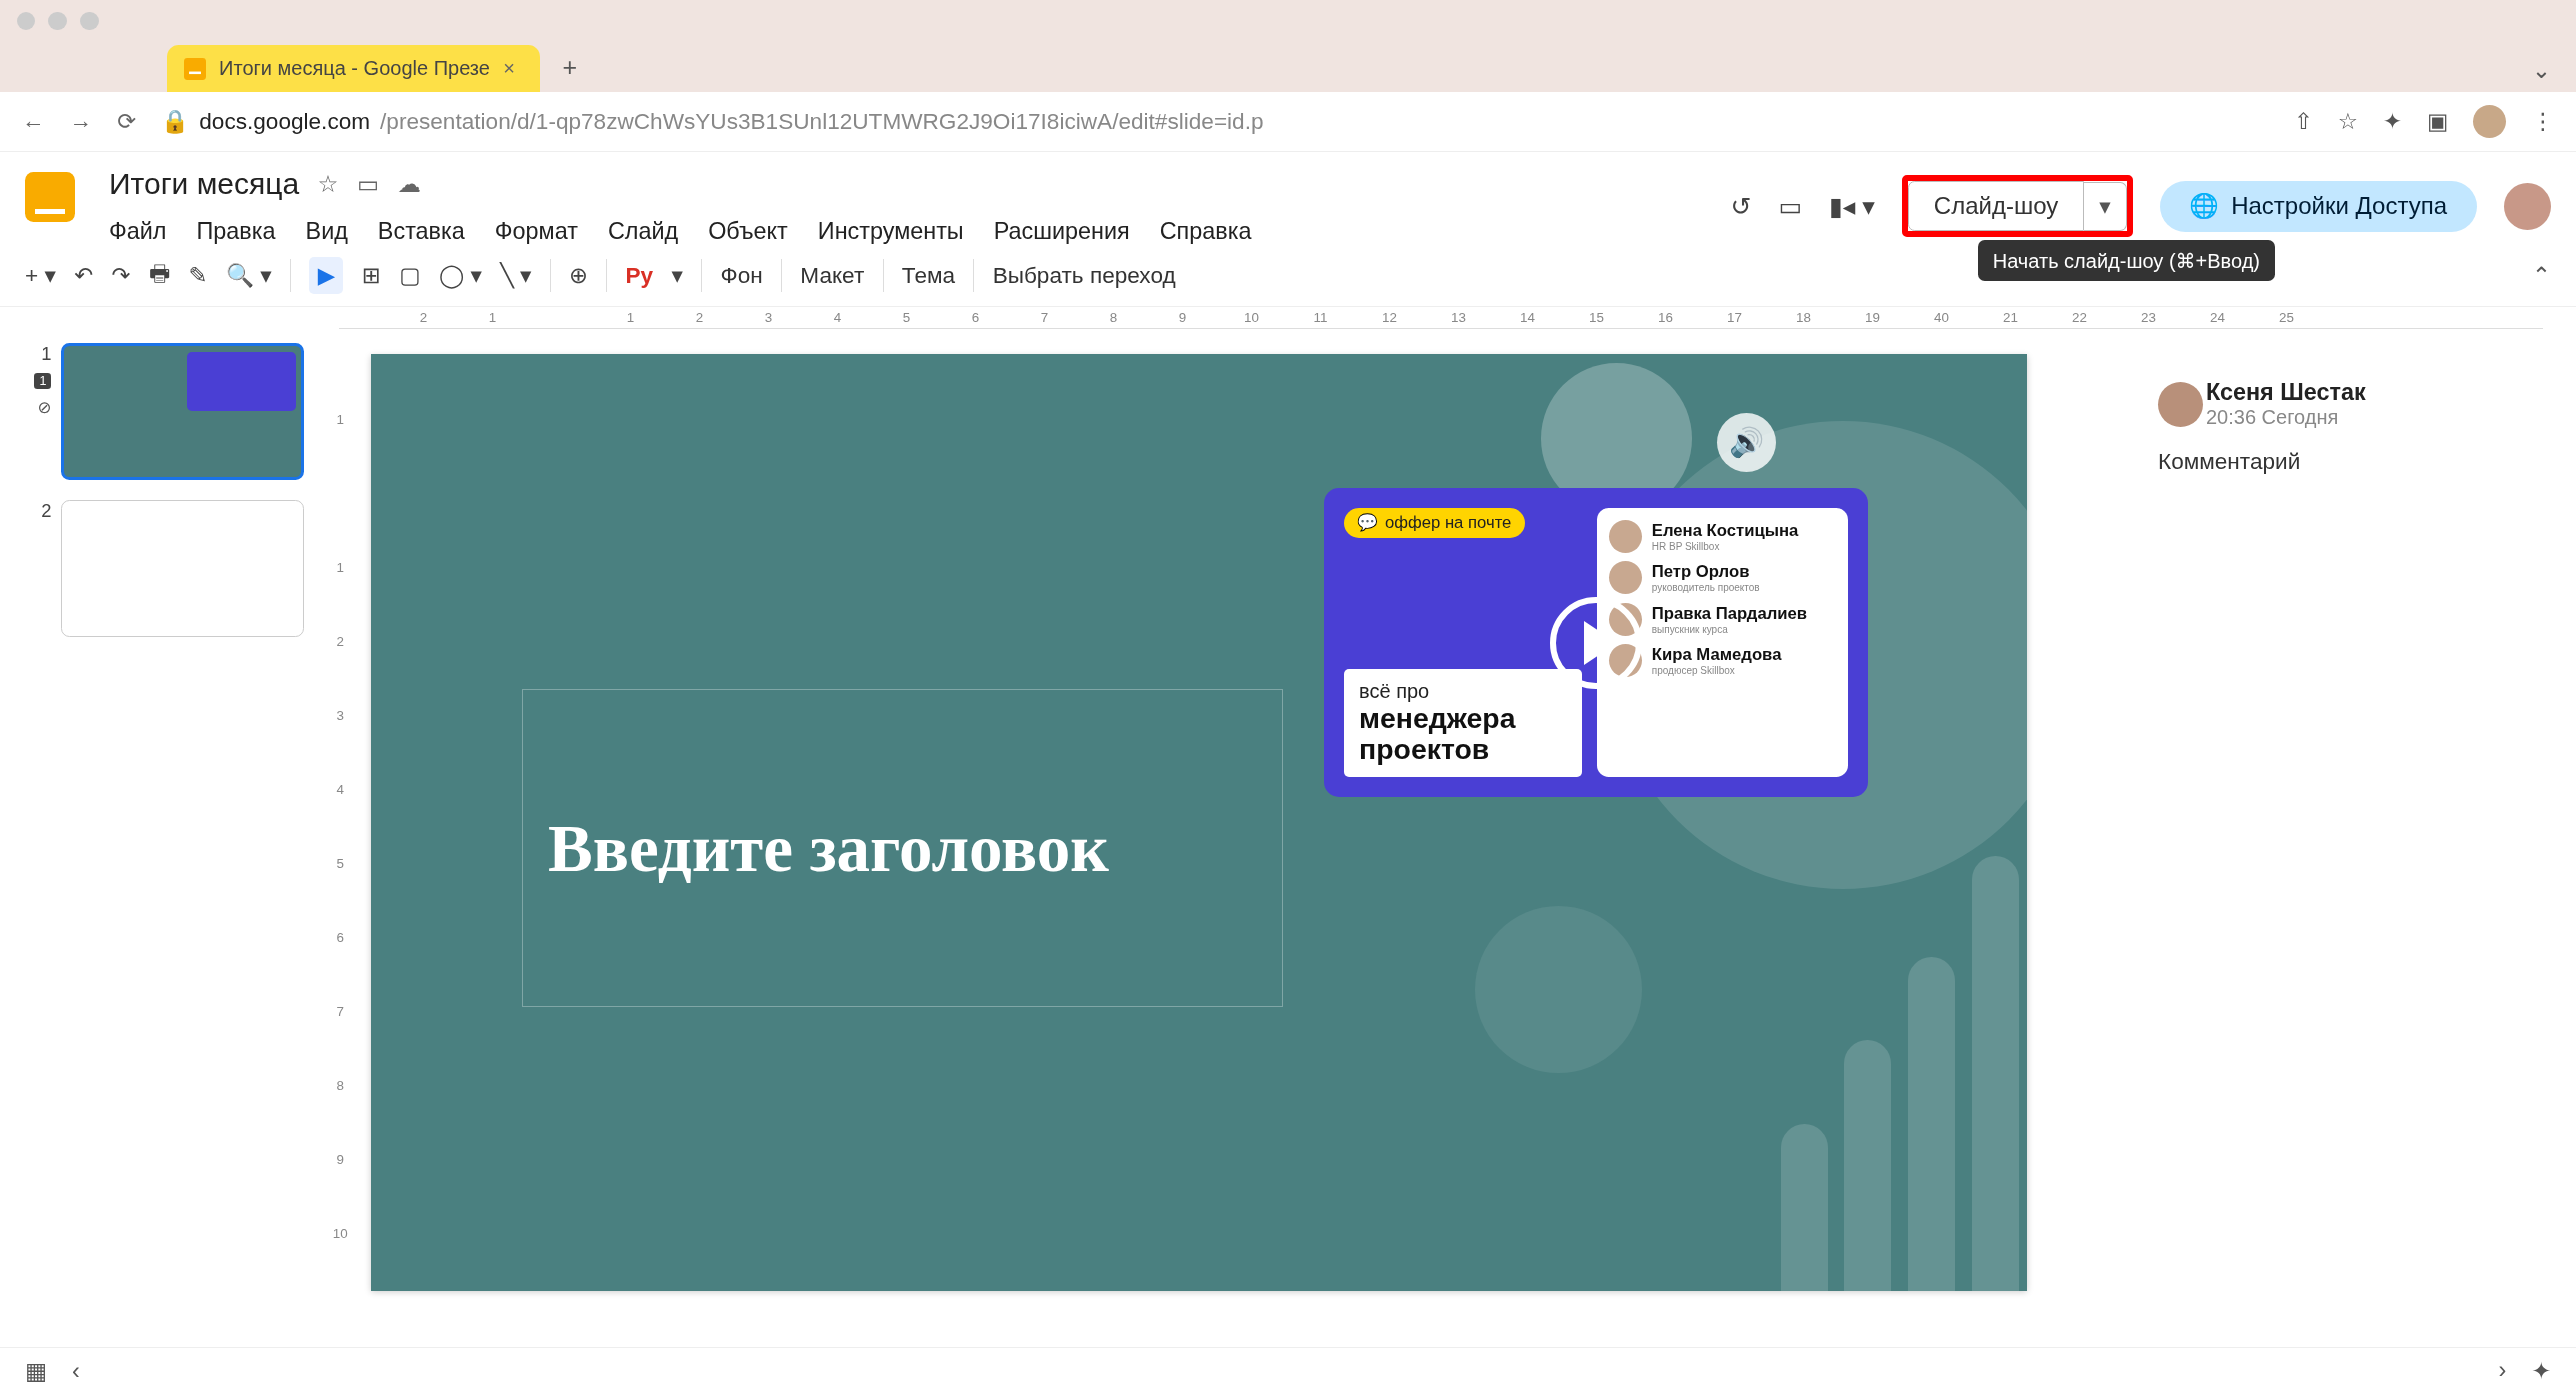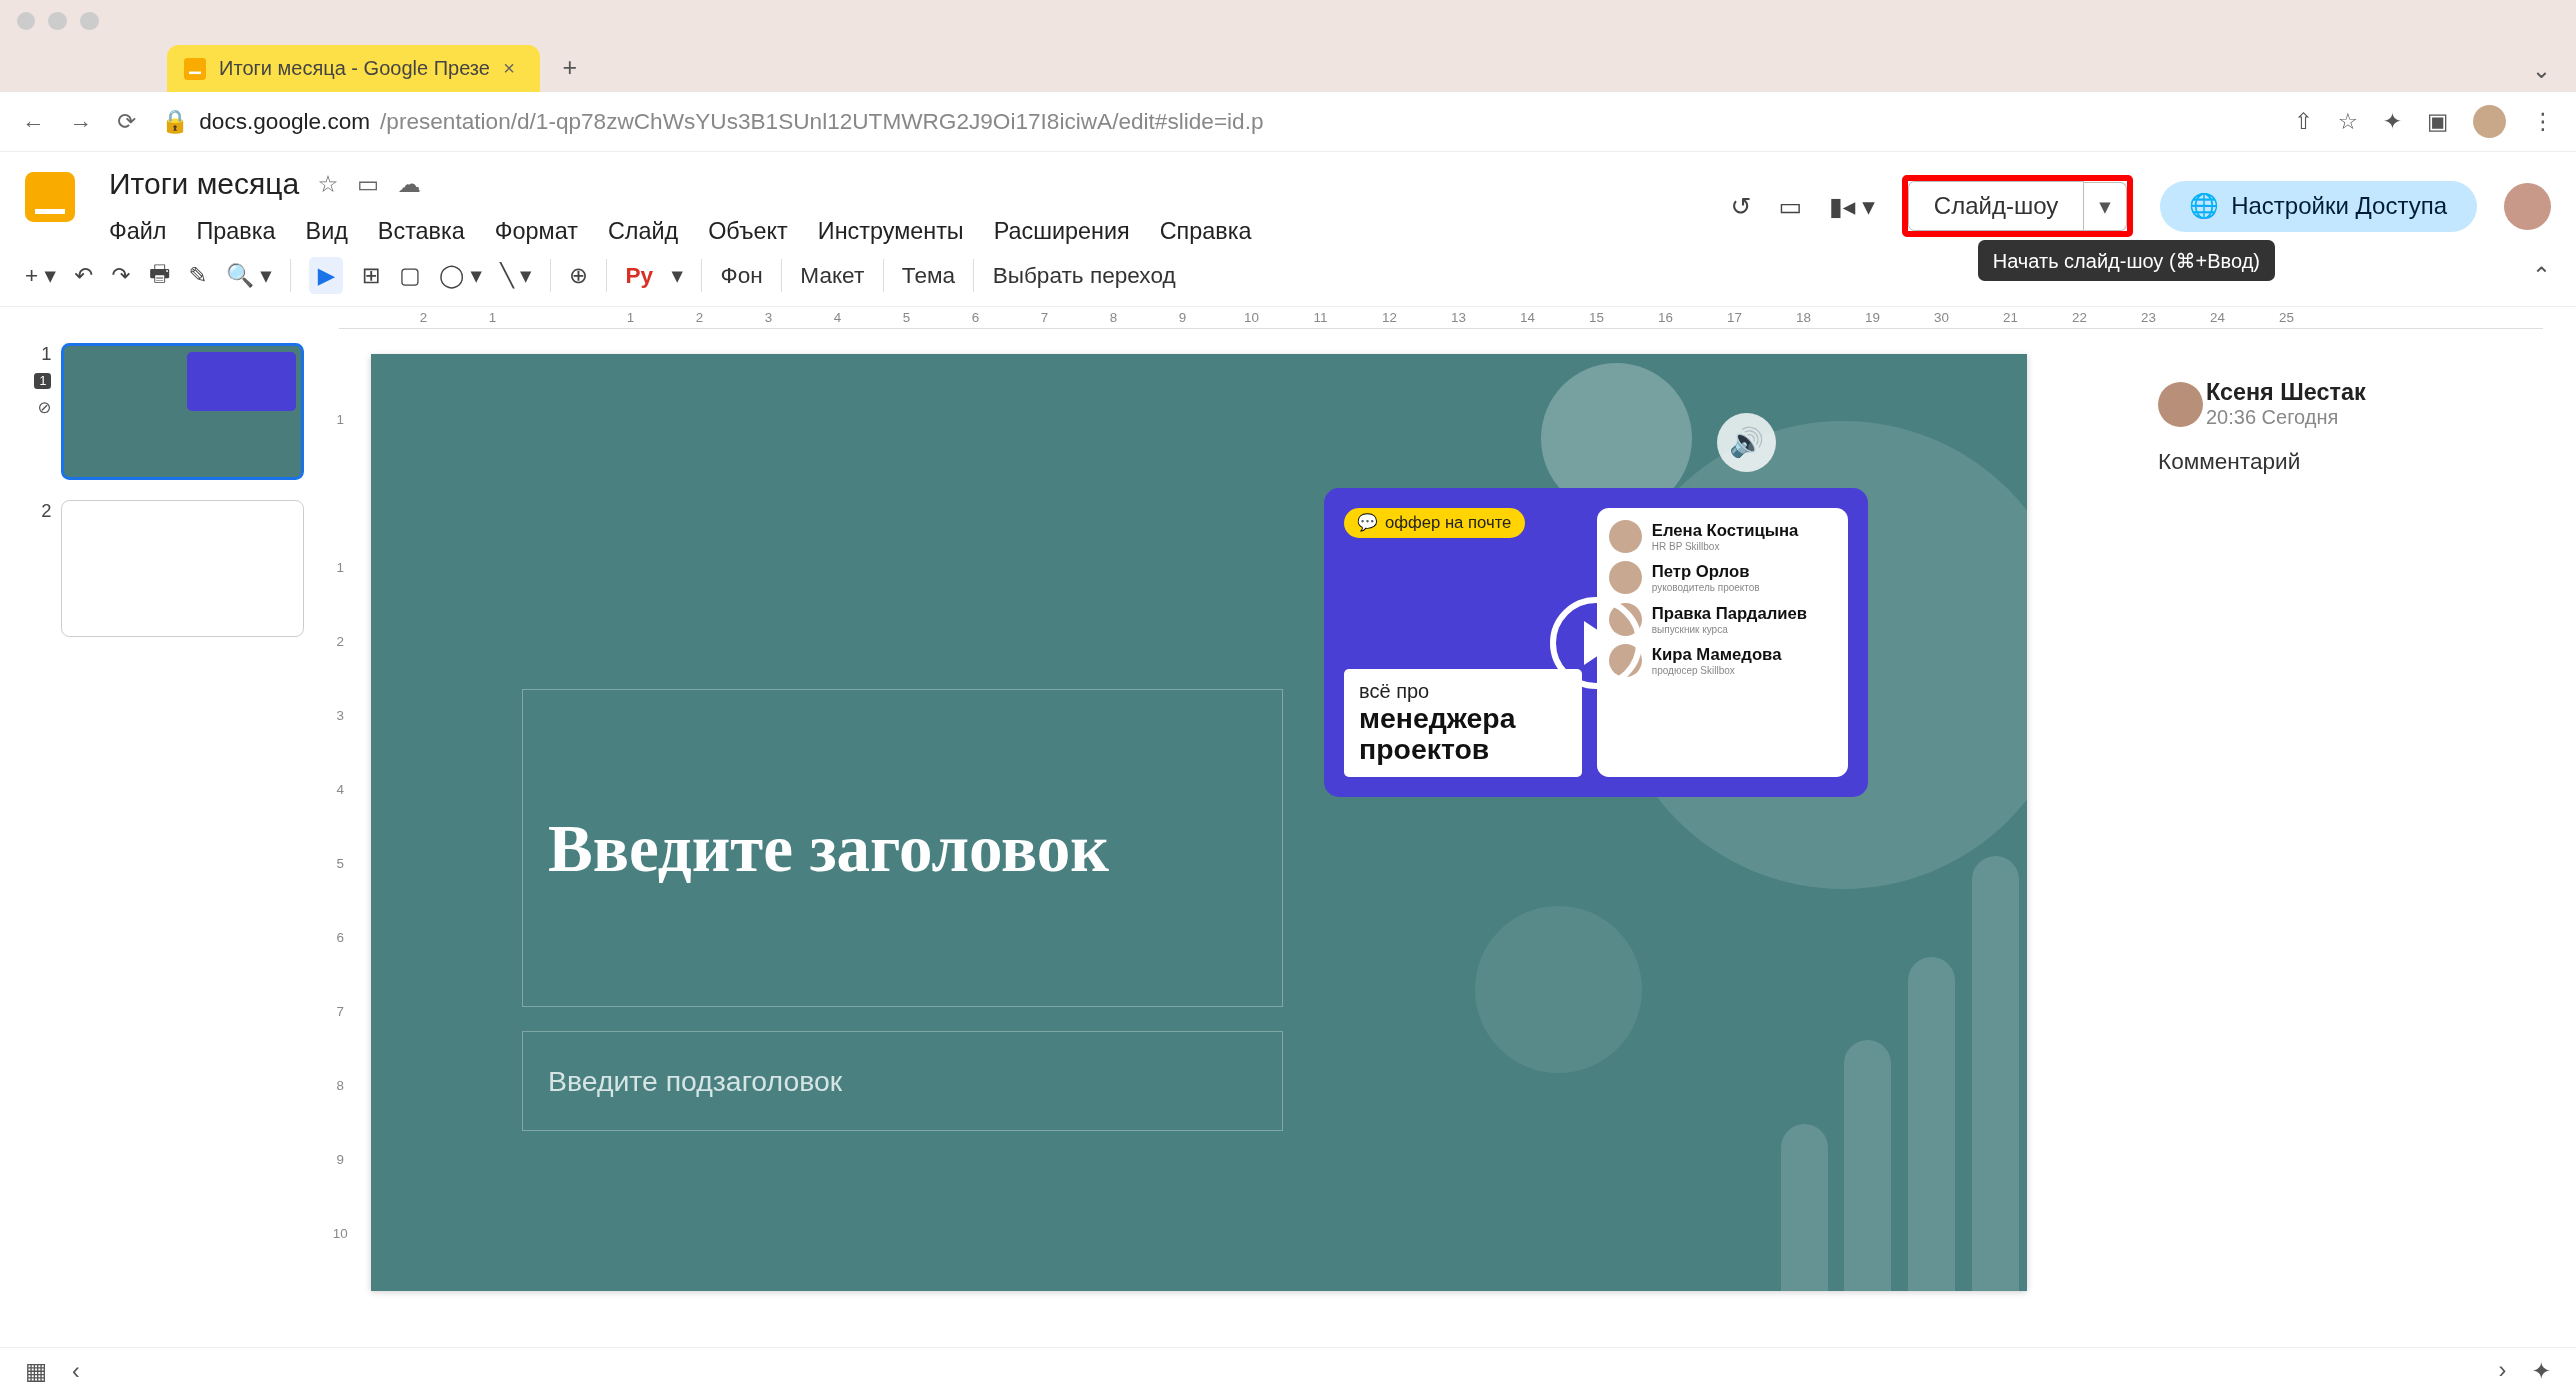--- a/index.html
+++ b/index.html
@@ -222,21 +222,21 @@
         <span>10</span>
         <span>11</span>
         <span>12</span>
         <span>13</span>
         <span>14</span>
         <span>15</span>
         <span>16</span>
         <span>17</span>
         <span>18</span>
         <span>19</span>
-        <span>30</span>
+        <span>40</span>
         <span>21</span>
         <span>22</span>
         <span>23</span>
         <span>24</span>
         <span>25</span>
     </div>
 
     <div class="main">
       <div class="sidebar">
         <div class="thumb-row">
@@ -327,23 +327,20 @@
                       <div class="prole">продюсер Skillbox</div>
                     </div>
                   </div>
               </div>
               <div class="play"></div>
             </div>
 
             <div class="title-box">
               <span>Введите заголовок</span>
             </div>
-            <div class="sub-box">
-              <span>Введите подзаголовок</span>
-            </div>
           </div>
         </div>
 
         <div class="comments-panel">
           <div class="cmt-hdr">
             <div class="cava"></div>
             <div>
               <div class="cname">Ксеня Шестак</div>
               <div class="ctime">20:36 Сегодня</div>
             </div>

